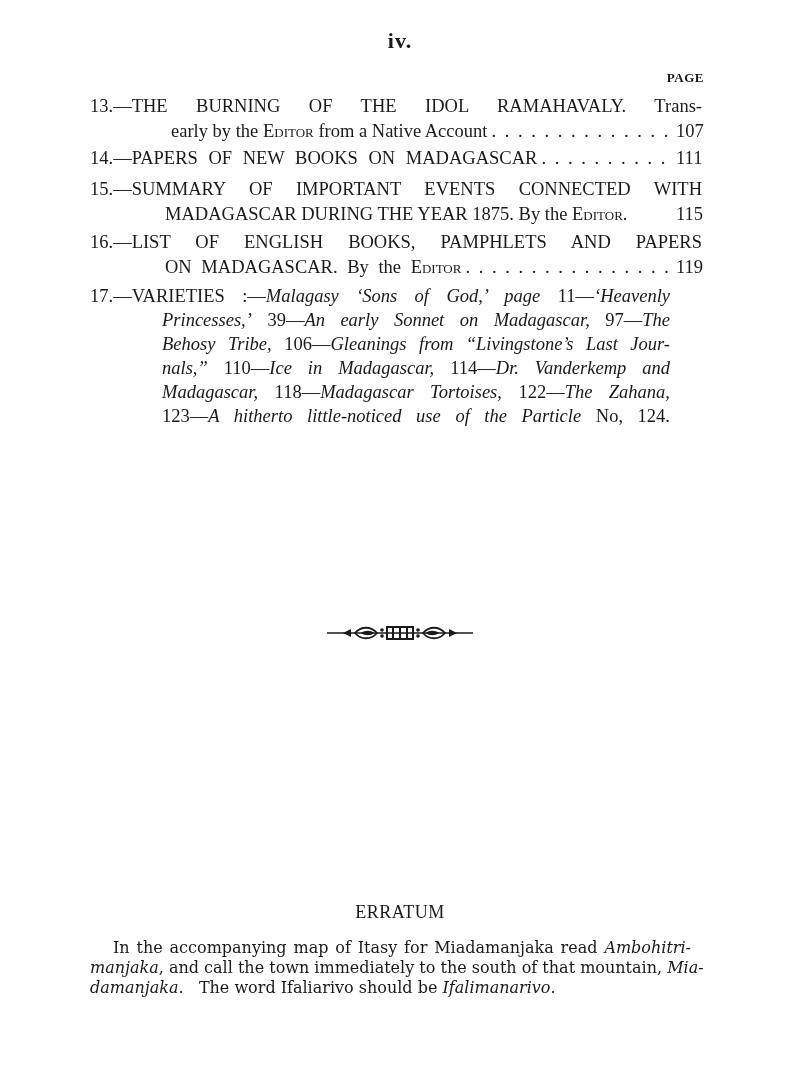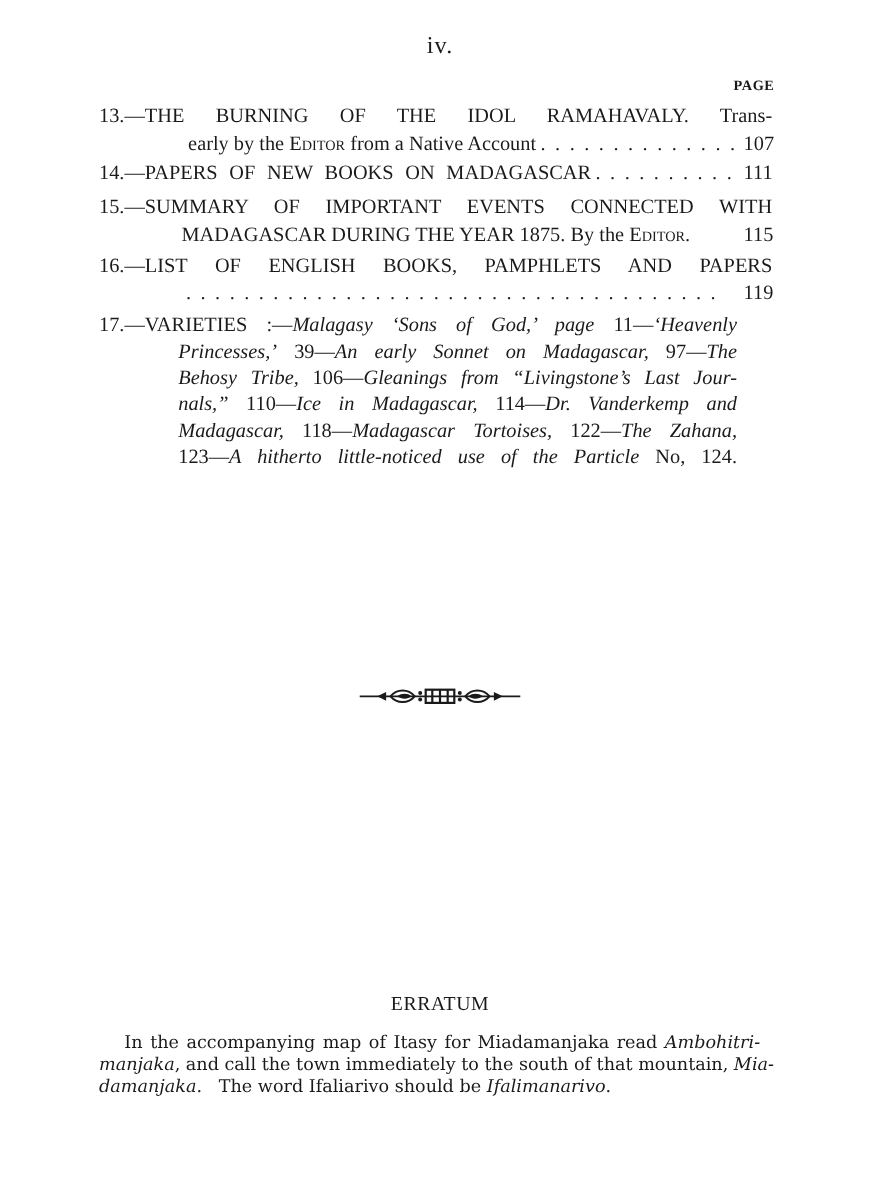--- a/index.html
+++ b/index.html
@@ -4,21 +4,21 @@
 <style>
   html, body { margin: 0; padding: 0; background: #ffffff; }
   body {
     width: 800px; height: 1084px; position: relative; overflow: hidden;
     font-family: "Liberation Serif", "DejaVu Serif", serif;
     color: #1a1a1a;
   }
   .abs { position: absolute; }
   .page-num {
     left: 0; width: 800px; top: 28px; text-align: center;
-    font-size: 22px; font-weight: normal; letter-spacing: 1px;
+    font-size: 22px; font-weight: bold; letter-spacing: 1px;
   }
   .page-label {
     right: 96px; top: 70px; font-size: 13px; letter-spacing: 0.5px;
     font-variant: small-caps; font-weight: bold;
   }
   .toc-line {
     font-size: 18.5px; line-height: 22px; white-space: nowrap;
   }
   .entry-first { left: 90px; width: 612px; }
   .entry-cont { left: 175px; width: 527px; }
@@ -74,20 +74,21 @@
     <span style="flex:1;"><span>MADAGASCAR DURING THE YEAR 1875. By the </span><span class="sc">Editor</span><span>.</span></span>
     <span class="pg">115</span>
   </div>
 </div>
 
 <div>
   <div class="abs toc-line entry-first justify" style="top:231px;">
     <span>16.</span><span>—LIST OF ENGLISH BOOKS, PAMPHLETS AND PAPERS</span>
   </div>
   <div class="abs toc-line flex" style="top:256px; left:165px; width:537px;">
+    <span style="word-spacing:5px;"><span>ON MADAGASCAR. By the </span><span class="sc">Editor</span><span></span></span>
     <span class="dots">. . . . . . . . . . . . . . . . . . . . . . . . . . . . . . . . . . . . .</span>
     <span class="pg">119</span>
   </div>
 </div>
 
 <div>
   <div class="abs toc-line entry-first justify" style="top:285px; width:580px;">
     <span>17.</span><span>—VARIETIES :—</span><i>Malagasy ‘Sons of God,’ page</i><span> 11—</span><i>‘Heavenly</i>
   </div>
   <div class="abs toc-line entry-cont justify" style="top:309px; left:162px; width:508px;">

